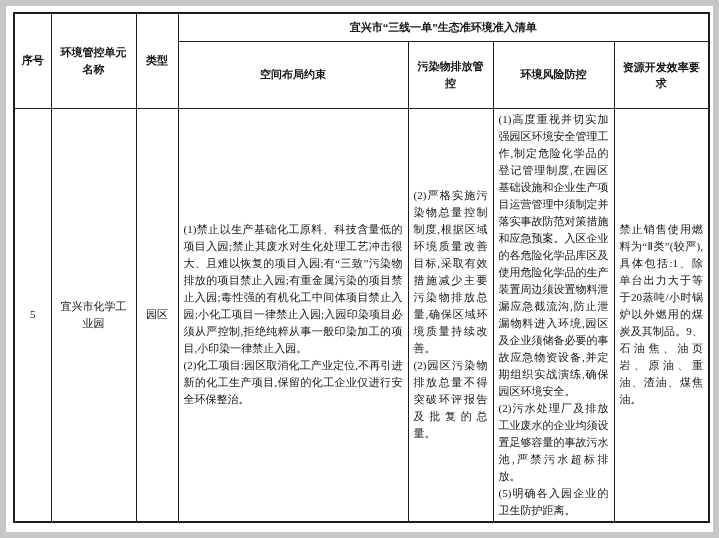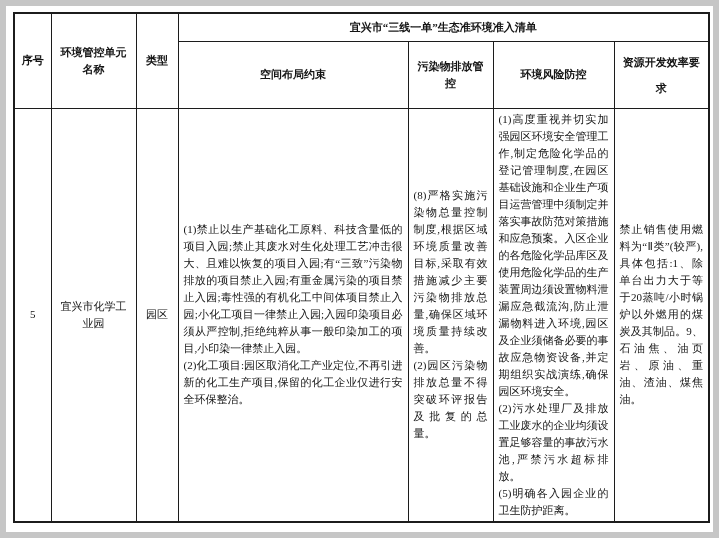--- a/index.html
+++ b/index.html
@@ -33,21 +33,21 @@
     font-weight: bold;
     text-align: center;
     line-height: 20px;
   }
   tr.title-row td.span-title {
     height: 28px;
     padding: 1px 4px;
     line-height: 15px;
   }
   tr.subhdr-row td { height: 67px; }
-  tr.subhdr-row td.hdr-resource { line-height: 26px; padding: 2px 8px; }
+  tr.subhdr-row td.hdr-resource { line-height: 16px; padding: 2px 8px; }
   td.hdr-unitname { padding: 2px 8px; margin-left: 44px; }
   tr.body-row td { height: 391px; }
   td.c-center { text-align: center; }
   td.v-top { vertical-align: top; padding-top: 4px; }
   .paras p {
     margin: 0;
     text-align: justify;
     text-justify: inter-ideograph;
     word-break: break-all;
   }
@@ -95,21 +95,21 @@
       <td class="c-center">宜兴市化学工业园</td>
       <td class="c-center">园区</td>
       <td>
         <div class="paras">
           <p>(1)禁止以生产基础化工原料、科技含量低的项目入园;禁止其废水对生化处理工艺冲击很大、且难以恢复的项目入园;有“三致”污染物排放的项目禁止入园;有重金属污染的项目禁止入园;毒性强的有机化工中间体项目禁止入园;小化工项目一律禁止入园;入园印染项目必须从严控制,拒绝纯粹从事一般印染加工的项目,小印染一律禁止入园。</p>
           <p>(2)化工项目:园区取消化工产业定位,不再引进新的化工生产项目,保留的化工企业仅进行安全环保整治。</p>
         </div>
       </td>
       <td>
         <div class="paras">
-          <p>(8)严格实施污染物总量控制制度,根据区域环境质量改善目标,采取有效措施减少主要污染物排放总量,确保区域环境质量持续改善。</p>
+          <p>(2)严格实施污染物总量控制制度,根据区域环境质量改善目标,采取有效措施减少主要污染物排放总量,确保区域环境质量持续改善。</p>
           <p>(2)园区污染物排放总量不得突破环评报告及批复的总量。</p>
         </div>
       </td>
       <td class="v-top">
         <div class="paras">
           <p>(1)高度重视并切实加强园区环境安全管理工作,制定危险化学品的登记管理制度,在园区基础设施和企业生产项目运营管理中须制定并落实事故防范对策措施和应急预案。入区企业的各危险化学品库区及使用危险化学品的生产装置周边须设置物料泄漏应急截流沟,防止泄漏物料进入环境,园区及企业须储备必要的事故应急物资设备,并定期组织实战演练,确保园区环境安全。</p>
           <p>(2)污水处理厂及排放工业废水的企业均须设置足够容量的事故污水池,严禁污水超标排放。</p>
           <p>(5)明确各入园企业的卫生防护距离。</p>
         </div>
       </td>

